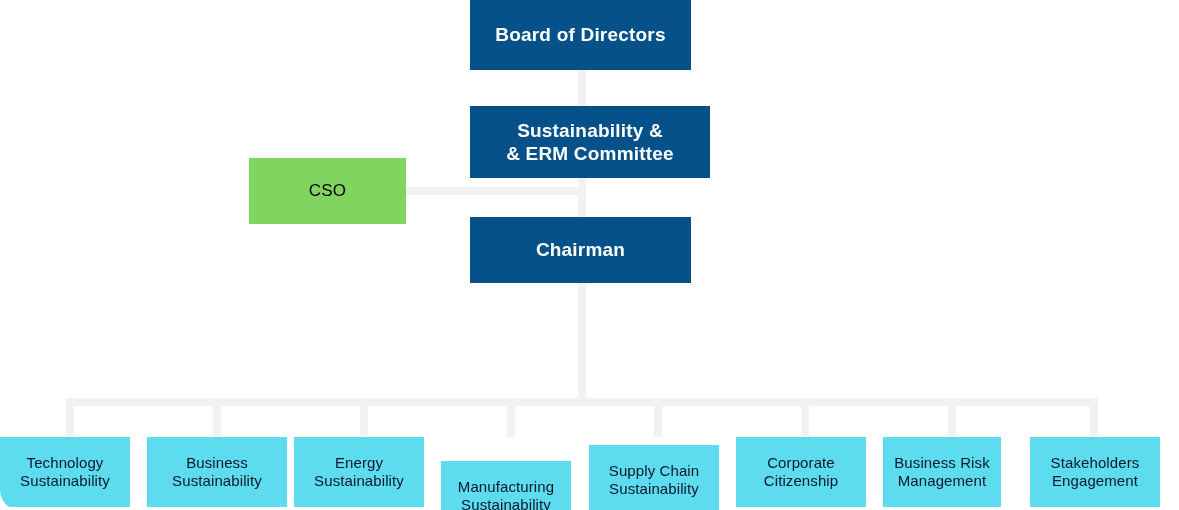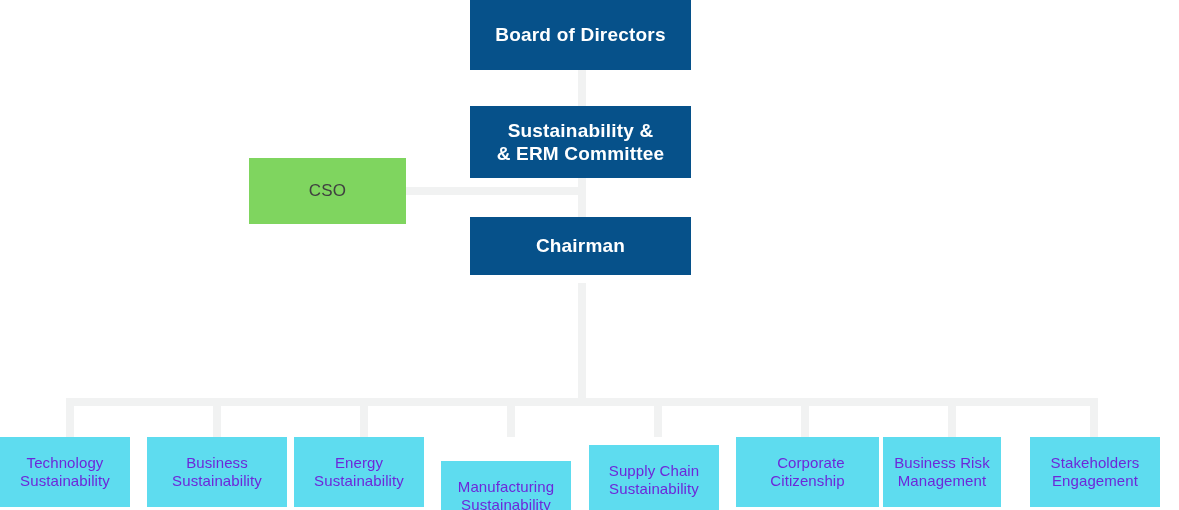--- a/index.html
+++ b/index.html
@@ -9,20 +9,21 @@
   }
   body {
     font-family: "Liberation Sans", sans-serif;
   }
   #chart {
     position: relative;
     width: 1179px;
     height: 510px;
     background: #ffffff;
     overflow: hidden;
+    border-radius: 20px;
   }
 
   .node {
     position: absolute;
     display: flex;
     align-items: center;
     justify-content: center;
     text-align: center;
     box-sizing: border-box;
     line-height: 1.22;
@@ -31,28 +32,28 @@
   .node-navy {
     background: #06518a;
     color: #ffffff;
     font-size: 19px;
     font-weight: bold;
     letter-spacing: 0.2px;
   }
 
   .node-green {
     background: #7fd55f;
-    color: #404040;
+    color: #000000;
     font-size: 17px;
     letter-spacing: 0.3px;
   }
 
   .node-cyan {
     background: #5edcef;
-    color: #6d28d9;
+    color: #0f172a;
     font-size: 15px;
     letter-spacing: 0.1px;
   }
 
   .node .label {
     padding: 0 6px;
     white-space: pre-line;
   }
 
   .connector {
@@ -80,30 +81,30 @@
   <div class="connector" style="left:507px; top:398px; width:8px; height:39px;"></div>
   <div class="connector" style="left:654px; top:398px; width:8px; height:39px;"></div>
   <div class="connector" style="left:801px; top:398px; width:8px; height:39px;"></div>
   <div class="connector" style="left:948px; top:398px; width:8px; height:39px;"></div>
   <div class="connector" style="left:1090px; top:398px; width:8px; height:39px;"></div>
 
   <div class="node node-navy" style="left:470px; top:0px; width:221px; height:70px;">
     <span class="label">Board of Directors</span>
   </div>
 
-  <div class="node node-navy" style="left:470px; top:106px; width:221px; height:72px;">
+  <div class="node node-navy" style="left:470px; top:106px; width:240px; height:72px;">
     <span class="label">Sustainability &amp;
 &amp; ERM Committee</span>
   </div>
 
   <div class="node node-green" style="left:249px; top:158px; width:157px; height:66px;">
     <span class="label">CSO</span>
   </div>
 
-  <div class="node node-navy" style="left:470px; top:217px; width:221px; height:58px;">
+  <div class="node node-navy" style="left:470px; top:217px; width:221px; height:66px;">
     <span class="label">Chairman</span>
   </div>
 
   <div class="node node-cyan" style="left:0px; top:437px; width:130px; height:70px;">
     <span class="label">Technology
 Sustainability</span>
   </div>
 
   <div class="node node-cyan" style="left:147px; top:437px; width:140px; height:70px;">
     <span class="label">Business
@@ -118,21 +119,21 @@
   <div class="node node-cyan" style="left:441px; top:437px; width:130px; height:70px;margin-top:24px;">
     <span class="label">Manufacturing
 Sustainability</span>
   </div>
 
   <div class="node node-cyan" style="left:589px; top:437px; width:130px; height:70px;margin-top:8px;">
     <span class="label">Supply Chain
 Sustainability</span>
   </div>
 
-  <div class="node node-cyan" style="left:736px; top:437px; width:143px; height:70px;text-align:right;">
+  <div class="node node-cyan" style="left:736px; top:437px; width:130px; height:70px;">
     <span class="label">Corporate
 Citizenship</span>
   </div>
 
   <div class="node node-cyan" style="left:883px; top:437px; width:118px; height:70px;align-items:center;">
     <span class="label">Business Risk
 Management</span>
   </div>
 
   <div class="node node-cyan" style="left:1030px; top:437px; width:130px; height:70px;align-items:center;">

